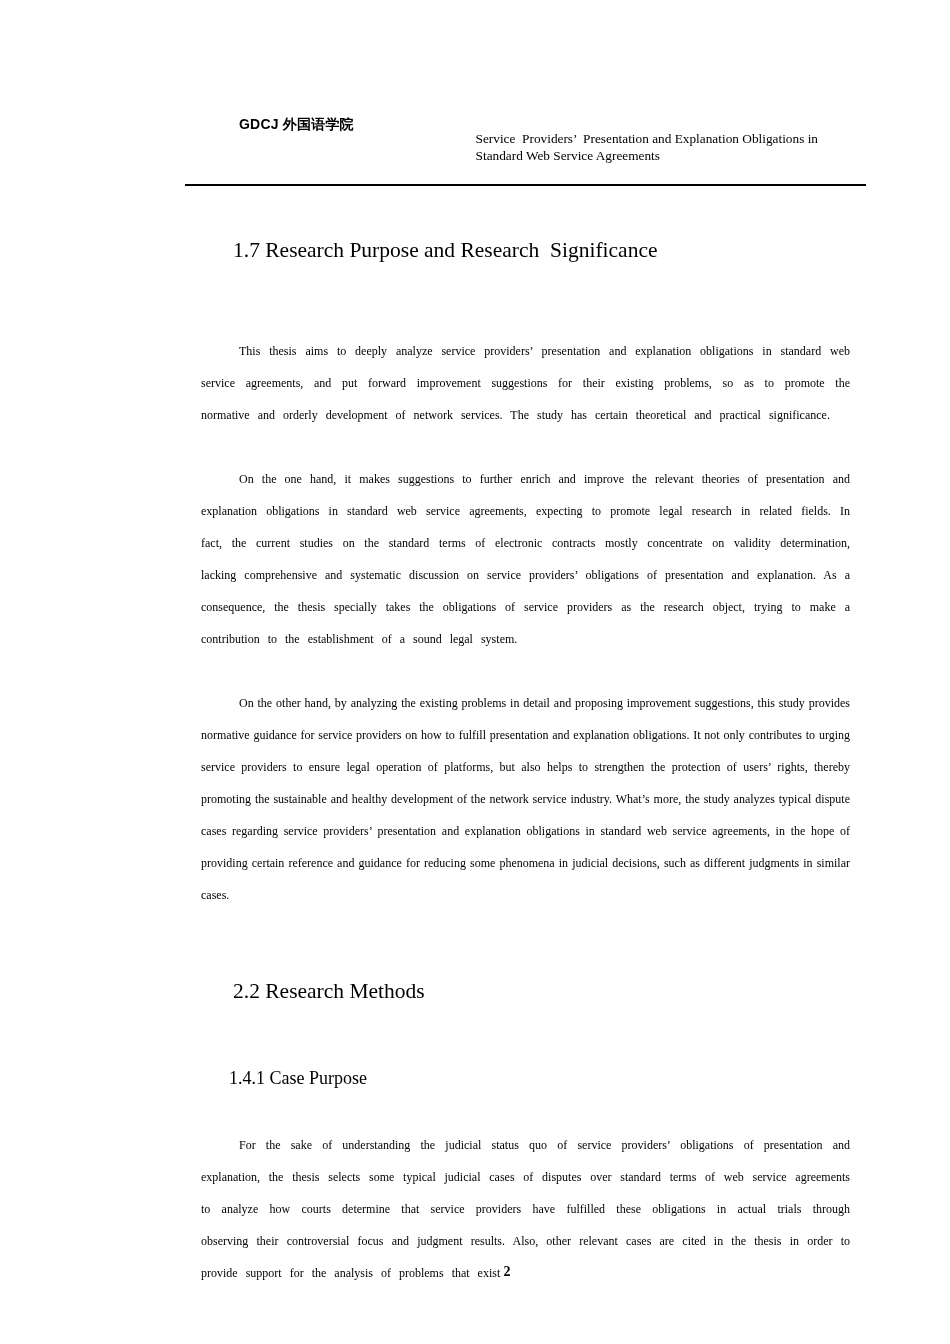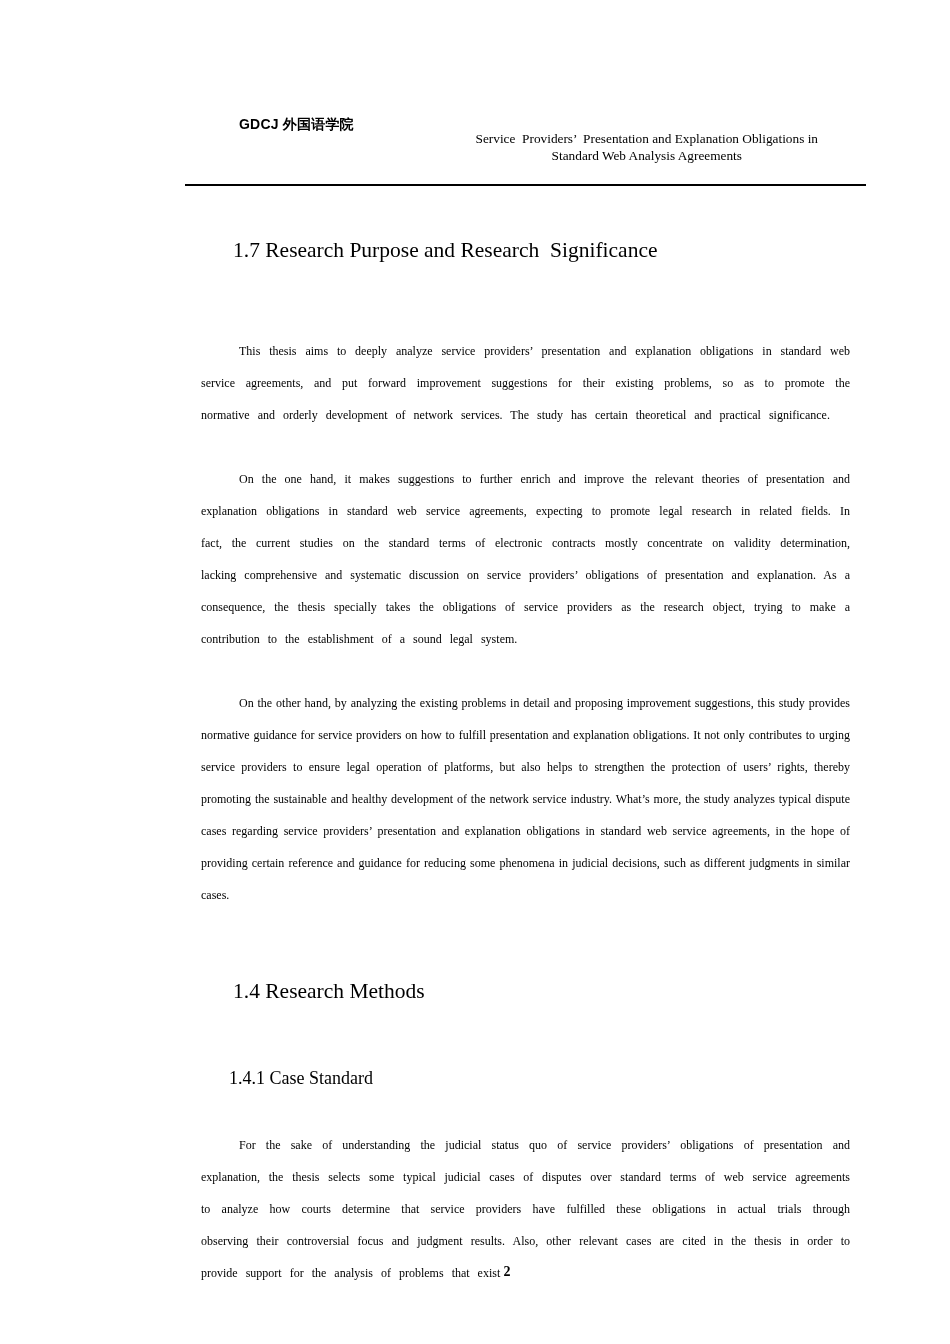--- a/index.html
+++ b/index.html
@@ -34,21 +34,21 @@
   .doc-header .hdr-left {
     font-family: "Liberation Sans", sans-serif;
     font-size: 14px;
     font-weight: bold;
     letter-spacing: 0.2px;
     padding-left: 38px;
     padding-top: 2px;
     white-space: pre-wrap;
   }
   .doc-header .hdr-right {
-    text-align: center;
+    text-align: left;
     font-size: 13.3px;
     line-height: 17px;
     max-width: 420px;
     white-space: pre-wrap;
     font-family: Liberation Serif, serif;
   }
   
   .h-level1 {
     font-size: 21.5px;
     font-weight: normal;
@@ -85,33 +85,33 @@
   }
 </style>
 </head>
 <body>
 
 <div class="page">
   <div class="content">
 
     <div class="doc-header">
       <span class="hdr-left">GDCJ 外国语学院</span>
-      <span class="hdr-right"><span>Service  Providers’  Presentation and Explanation Obligations in</span><br><span>Standard Web Analysis Agreements</span></span>
+      <span class="hdr-right"><span>Service  Providers’  Presentation and Explanation Obligations in</span><br><span>Standard Web Service Agreements</span></span>
     </div>
 
     <div class="h-level1 h-13">1.7 Research Purpose and Research  Significance</div>
 
     <p class="para wide">This thesis aims to deeply analyze service providers’ presentation and explanation obligations in standard web service agreements, and put forward improvement suggestions for their existing problems, so as to promote the normative and orderly development of network services. The study has certain theoretical and practical significance.</p>
 
     <p class="para wide">On the one hand, it makes suggestions to further enrich and improve the relevant theories of presentation and explanation obligations in standard web service agreements, expecting to promote legal research in related fields. In fact, the current studies on the standard terms of electronic contracts mostly concentrate on validity determination, lacking comprehensive and systematic discussion on service providers’ obligations of presentation and explanation. As a consequence, the thesis specially takes the obligations of service providers as the research object, trying to make a contribution to the establishment of a sound legal system.</p>
 
     <p class="para tight">On the other hand, by analyzing the existing problems in detail and proposing improvement suggestions, this study provides normative guidance for service providers on how to fulfill presentation and explanation obligations. It not only contributes to urging service providers to ensure legal operation of platforms, but also helps to strengthen the protection of users’ rights, thereby promoting the sustainable and healthy development of the network service industry. What’s more, the study analyzes typical dispute cases regarding service providers’ presentation and explanation obligations in standard web service agreements, in the hope of providing certain reference and guidance for reducing some phenomena in judicial decisions, such as different judgments in similar cases.</p>
 
-    <div class="h-level1 h-14">1.4 Research Methods</div>
+    <div class="h-level1 h-14">2.2 Research Methods</div>
 
-    <div class="h-level2">1.4.1 Case Standard</div>
+    <div class="h-level2">1.4.1 Case Purpose</div>
 
     <p class="para wide">For the sake of understanding the judicial status quo of service providers’ obligations of presentation and explanation, the thesis selects some typical judicial cases of disputes over standard terms of web service agreements to analyze how courts determine that service providers have fulfilled these obligations in actual trials through observing their controversial focus and judgment results. Also, other relevant cases are cited in the thesis in order to provide support for the analysis of problems that exist</p>
 
   </div>
 
   <div class="page-footer">2</div>
 </div>
 
 </body></html>

